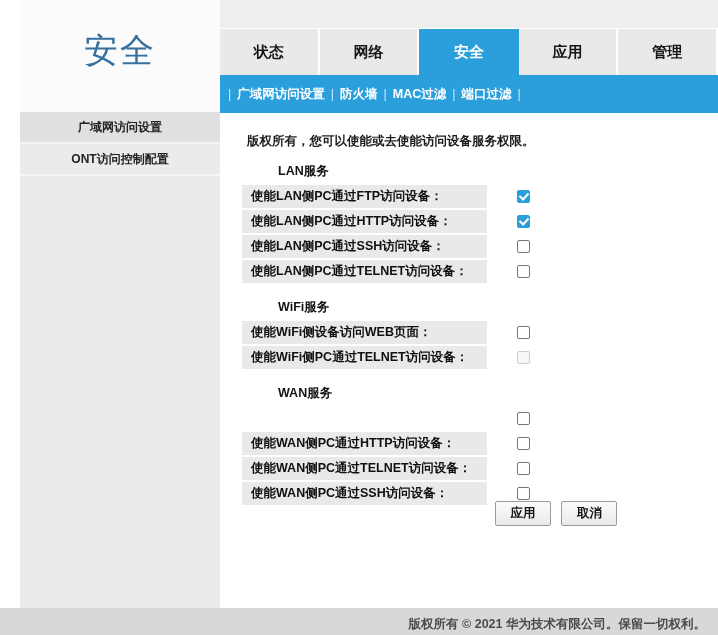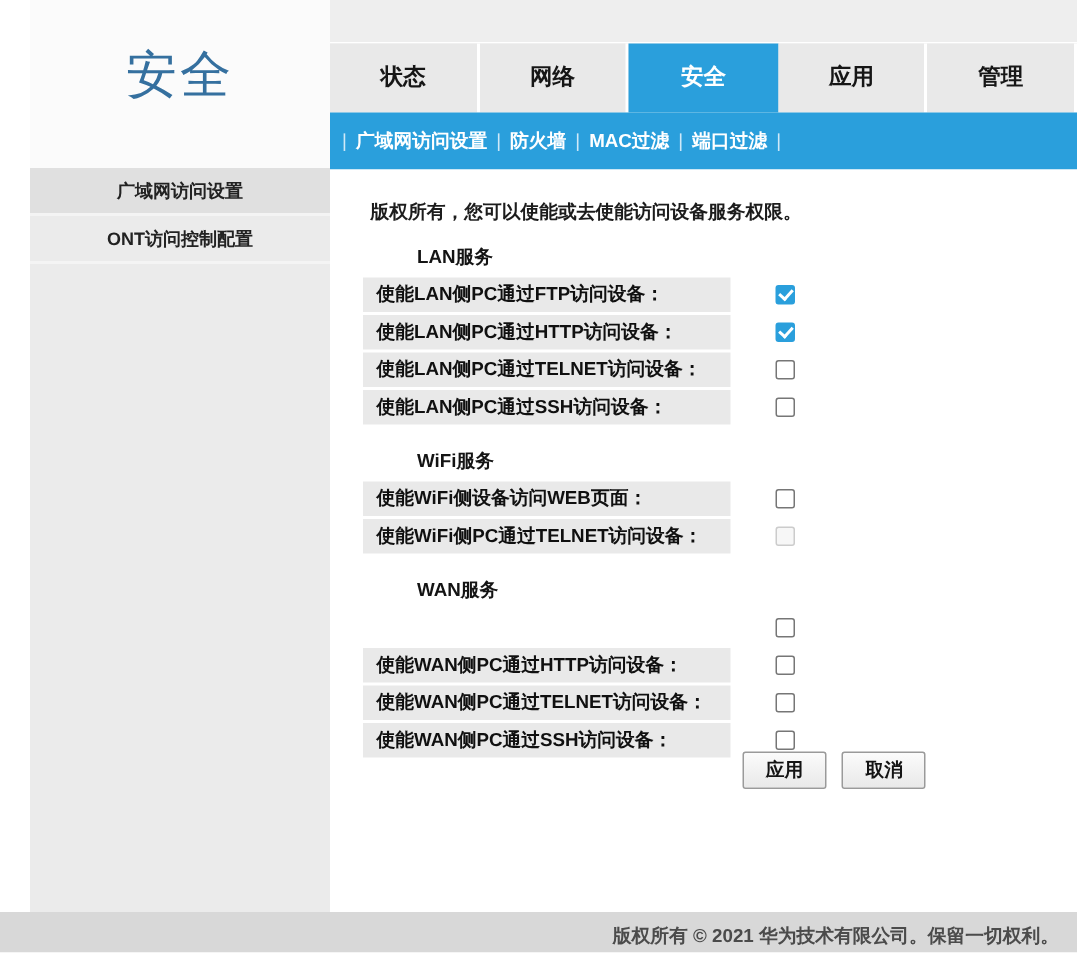--- a/index.html
+++ b/index.html
@@ -278,25 +278,25 @@
           <div class="section-title">LAN服务</div>
           <div class="row">
             <div class="row-label">使能LAN侧PC通过FTP访问设备：</div>
             <div class="cb checked"></div>
           </div>
           <div class="row">
             <div class="row-label">使能LAN侧PC通过HTTP访问设备：</div>
             <div class="cb checked"></div>
           </div>
           <div class="row">
+            <div class="row-label">使能LAN侧PC通过SSH访问设备：</div>
+            <div class="cb"></div>
+          </div>
+          <div class="row">
             <div class="row-label">使能LAN侧PC通过TELNET访问设备：</div>
-            <div class="cb"></div>
-          </div>
-          <div class="row">
-            <div class="row-label">使能LAN侧PC通过SSH访问设备：</div>
             <div class="cb"></div>
           </div>
         </div>
         <div class="section" style="top: 186px;">
           <div class="section-title">WiFi服务</div>
           <div class="row">
             <div class="row-label">使能WiFi侧设备访问WEB页面：</div>
             <div class="cb"></div>
           </div>
           <div class="row">

